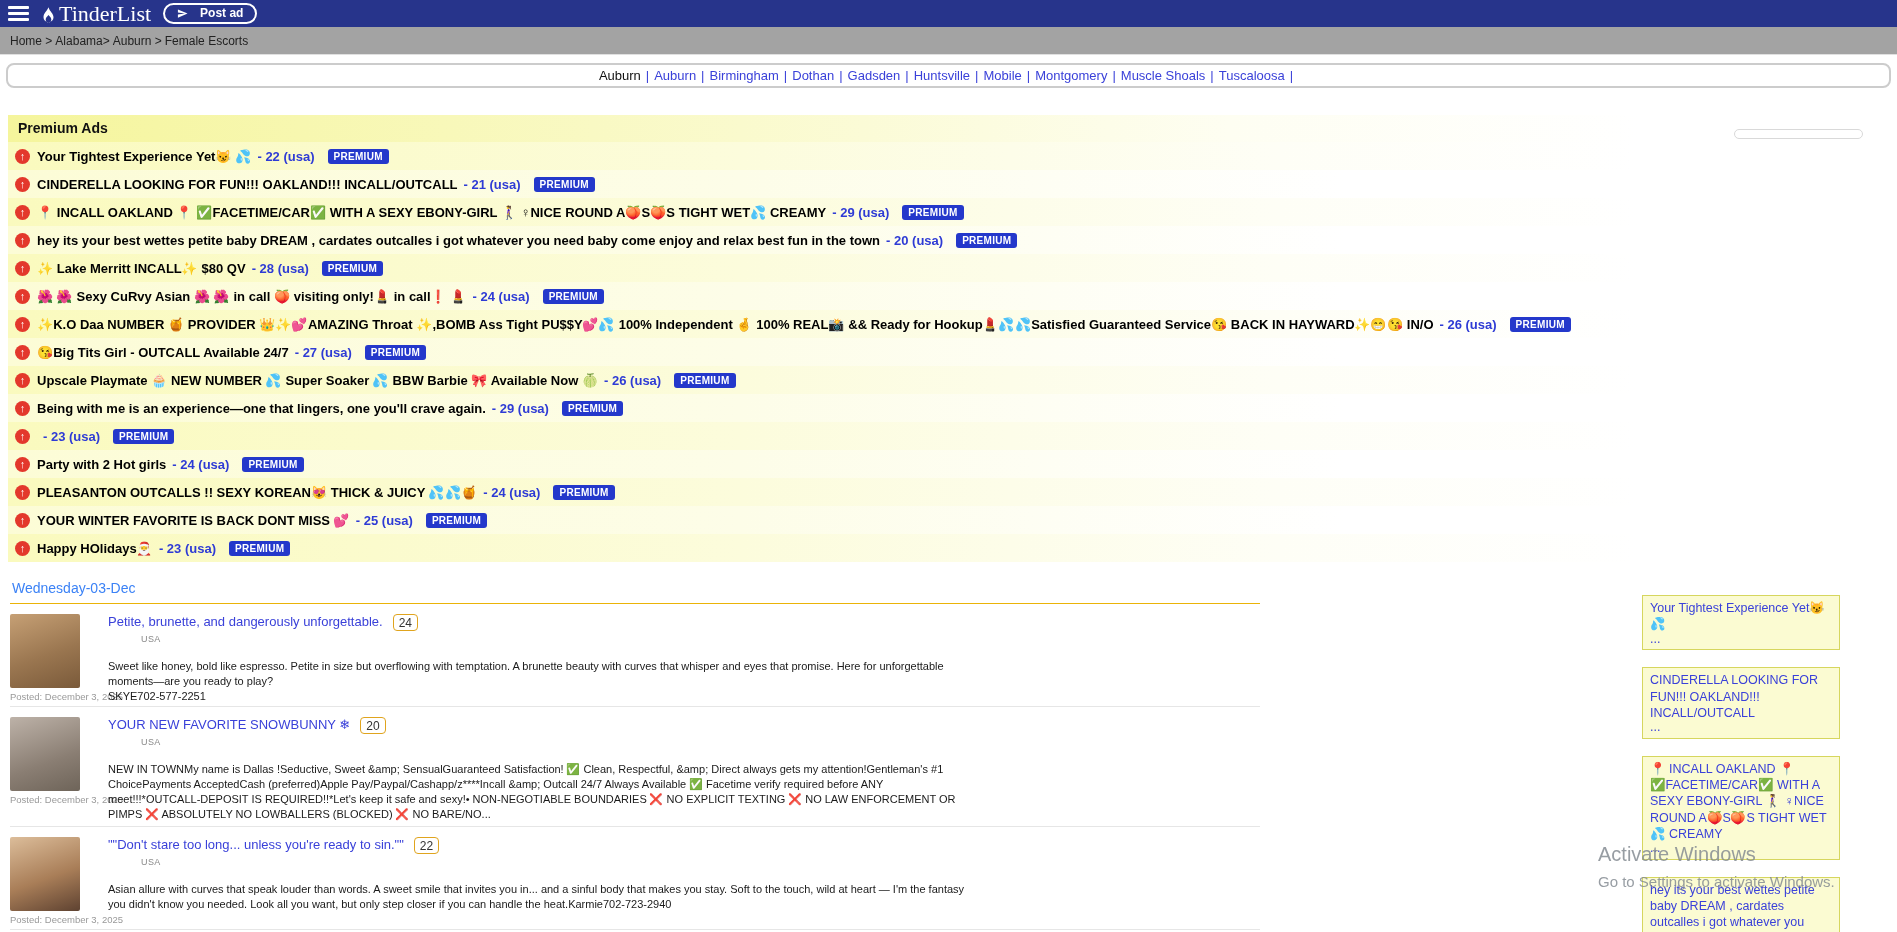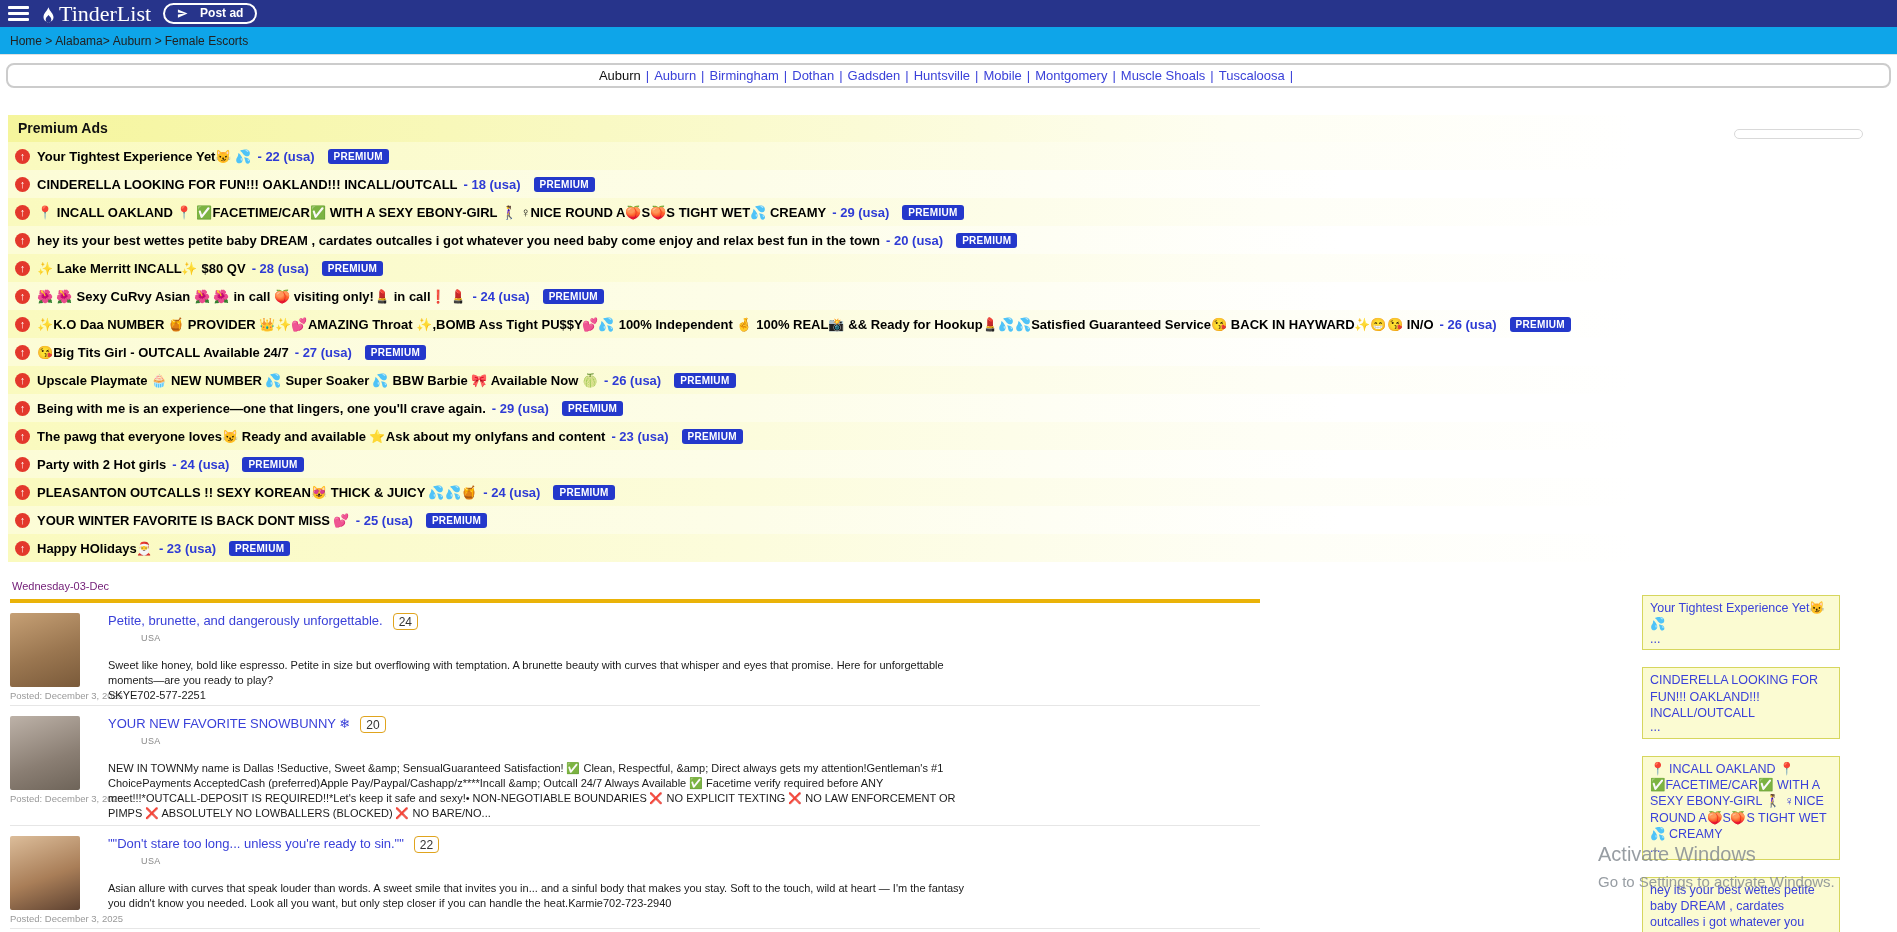--- a/index.html
+++ b/index.html
@@ -14,21 +14,21 @@
   .topbar { height:27px; background:#27348b; display:flex; align-items:center; padding:0 8px; gap:12px; }
   .burger { width:21px; display:flex; flex-direction:column; gap:3px; cursor:pointer; }
   .burger span { height:3px; background:#fff; border-radius:1px; }
   .brand { color:#fff; font-family:"Liberation Serif", serif; font-size:22px; line-height:1; display:flex; align-items:flex-end; gap:3px; }
   .flame { width:15px; height:18px; }
   .postad { border:2px solid #fff; border-radius:12px; color:#fff; font-weight:bold; font-size:12px;
             padding:1px 12px 2px; display:flex; gap:12px; align-items:center; cursor:pointer; }
   .postad svg { width:11px; height:11px; }
 
   
-  .crumbbar { height:28px; background:#0ea5e9; border-bottom:1px solid #e0e0e0;
+  .crumbbar { height:28px; background:#a3a3a3; border-bottom:1px solid #e0e0e0;
               display:flex; align-items:center; padding:0 10px; font-size:12px; color:#222; }
   .bc { color:#222; margin-right:3px; }
 
   
   .citybox { margin:8px 6px 0; border:2px solid #ccc; border-radius:8px; height:25px;
              text-align:center; font-size:13px; line-height:21px; color:#333; }
   .city { color:#3a41d9; }
   .city-current { color:#111; }
   .csep { color:#3a41d9; margin:0 5px; }
 
@@ -45,21 +45,21 @@
   .pr-title { font-weight:bold; color:#000; font-size:13px; }
   .pr-meta  { color:#2e3bd5; font-weight:bold; font-size:13px; margin-left:6px; }
   .pr-badge { background:#2438cb; color:#fff; font-weight:bold; font-size:10px; padding:2px 6px;
               border-radius:3px; margin-left:13px; letter-spacing:.3px; }
 
   .scrollpill { position:absolute; left:1734px; top:129px; width:129px; height:10px;
                 background:#fff; border:1px solid #d9d9d9; border-radius:5px; }
 
   
   .main { margin:14px 0 0 10px; width:1250px; }
-  .dateheader { font-size:11px; color:#701a75; padding:4px 0 7px 2px; border-bottom:4px solid #eab308; }
+  .dateheader { font-size:14px; color:#3b82f6; padding:4px 0 7px 2px; border-bottom:1px solid #eab308; }
   .listing { display:flex; gap:26px; padding:10px 0 4px; border-bottom:1px solid #e6e6e6; min-height:100px; }
   .l-left { width:72px; flex:none; }
   .thumb { width:70px; height:74px; border-radius:2px; }
   .listings > .listing:nth-of-type(1) .thumb { background:linear-gradient(160deg,#c6a075,#9a7650 55%,#7a5a3a); }
   .listings > .listing:nth-of-type(2) .thumb { background:linear-gradient(160deg,#bdb2a8,#8a7e73 60%,#6e6459); }
   .listings > .listing:nth-of-type(3) .thumb { background:linear-gradient(160deg,#dcbd9a,#a97e58 55%,#5e4231); }
   .listings > .listing:nth-of-type(4) .thumb { background:linear-gradient(150deg,#46361f,#b08d45 45%,#2e2415); }
   .posted { font-size:9.5px; color:#999; margin-top:3px; white-space:nowrap; }
   .l-titlerow { display:flex; gap:10px; }
   .l-title { color:#3a41d9; font-size:13px; }
@@ -124,21 +124,21 @@
       <div class="prow">
         <span class="pr-icon">↑</span>
         <span class="pr-title">Your Tightest Experience Yet😼 💦</span>
         <span class="pr-meta">- 22 (usa)</span>
         <span class="pr-badge">PREMIUM</span>
       </div>
 
       <div class="prow">
         <span class="pr-icon">↑</span>
         <span class="pr-title">CINDERELLA LOOKING FOR FUN!!! OAKLAND!!! INCALL/OUTCALL</span>
-        <span class="pr-meta">- 18 (usa)</span>
+        <span class="pr-meta">- 21 (usa)</span>
         <span class="pr-badge">PREMIUM</span>
       </div>
 
       <div class="prow">
         <span class="pr-icon">↑</span>
         <span class="pr-title">📍 INCALL OAKLAND 📍 ✅FACETIME/CAR✅ WITH A SEXY EBONY-GIRL 🚶‍♀️ ♀NICE ROUND A🍑S🍑S TIGHT WET💦 CREAMY</span>
         <span class="pr-meta">- 29 (usa)</span>
         <span class="pr-badge">PREMIUM</span>
       </div>
 
@@ -186,21 +186,20 @@
 
       <div class="prow">
         <span class="pr-icon">↑</span>
         <span class="pr-title">Being with me is an experience—one that lingers, one you'll crave again.</span>
         <span class="pr-meta">- 29 (usa)</span>
         <span class="pr-badge">PREMIUM</span>
       </div>
 
       <div class="prow">
         <span class="pr-icon">↑</span>
-        <span class="pr-title">The pawg that everyone loves😼 Ready and available ⭐Ask about my onlyfans and content</span>
         <span class="pr-meta">- 23 (usa)</span>
         <span class="pr-badge">PREMIUM</span>
       </div>
 
       <div class="prow">
         <span class="pr-icon">↑</span>
         <span class="pr-title">Party with 2 Hot girls</span>
         <span class="pr-meta">- 24 (usa)</span>
         <span class="pr-badge">PREMIUM</span>
       </div>

